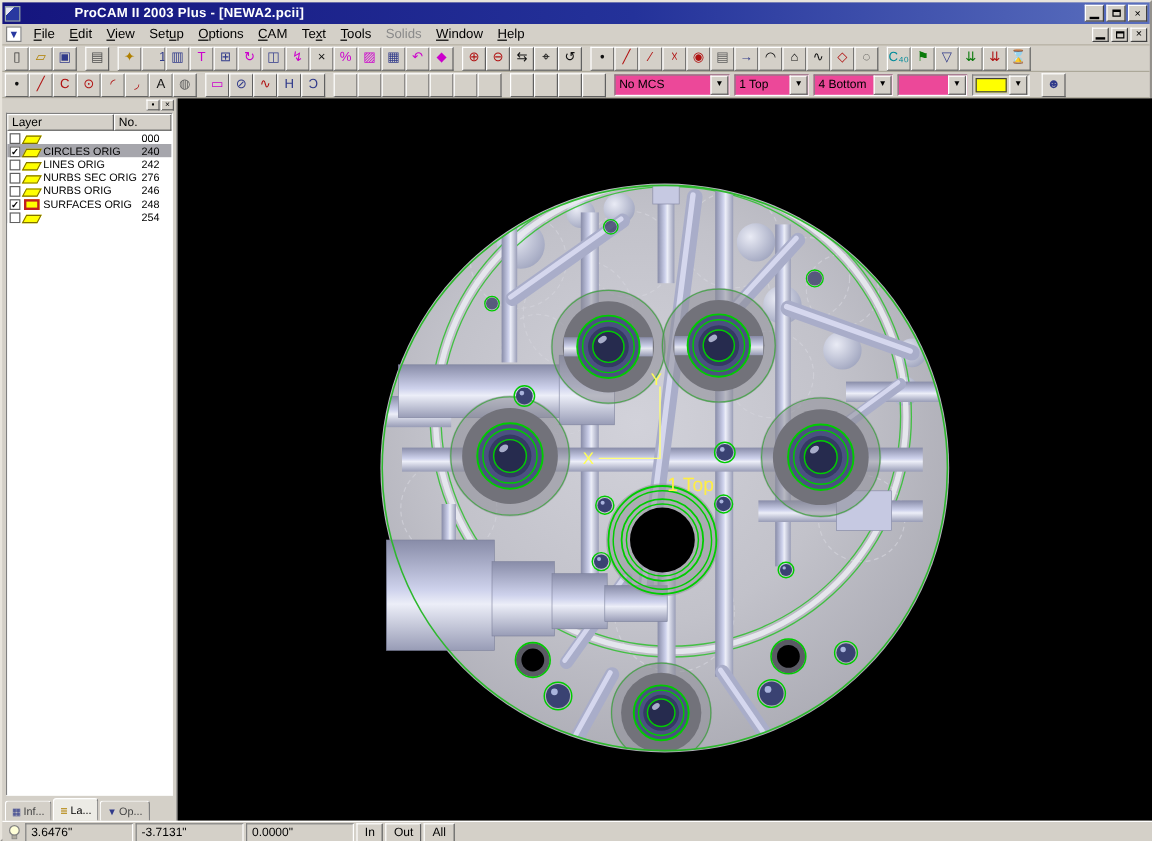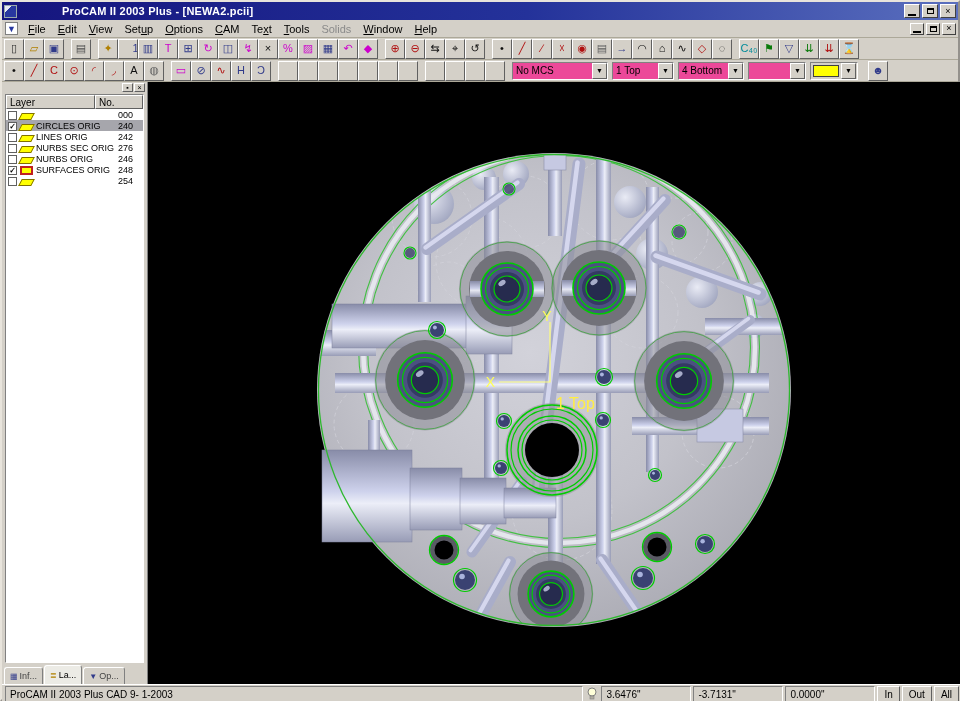--- a/index.html
+++ b/index.html
@@ -620,21 +620,20 @@
       <g id="axes">
         <polyline points="351,300 402,300 402,240" fill="none" stroke="#ffff7c" stroke-width="1.2"></polyline>
         <text x="399" y="239" fill="#ffff55" font-size="14" text-anchor="middle">Y</text>
         <text x="347" y="305" fill="#ffff55" font-size="14" text-anchor="end">X</text>
         <text x="408" y="327" fill="#ffee44" font-size="16">1 Top</text>
       </g>
     </svg>
   </div>
 
   <div id="statusbar">
-    <span class="sb-sunk" id="sb-left">ProCAM II 2003 Plus CAD  9- 1-2003</span>
     <span id="bulb">
       <svg width="12" height="14" viewBox="0 0 12 14">
           <circle cx="6" cy="5" r="4" fill="#ffffd8" stroke="#808080"></circle>
           <rect x="4" y="9" width="4" height="3" fill="#b0aca0" stroke="#808080" stroke-width=".6"></rect>
         </svg>
     </span>
     <span class="sb-sunk sb-coord">3.6476"</span>
     <span class="sb-sunk sb-coord">-3.7131"</span>
     <span class="sb-sunk sb-coord">0.0000"</span>
     <span class="sb-btn">In</span>

